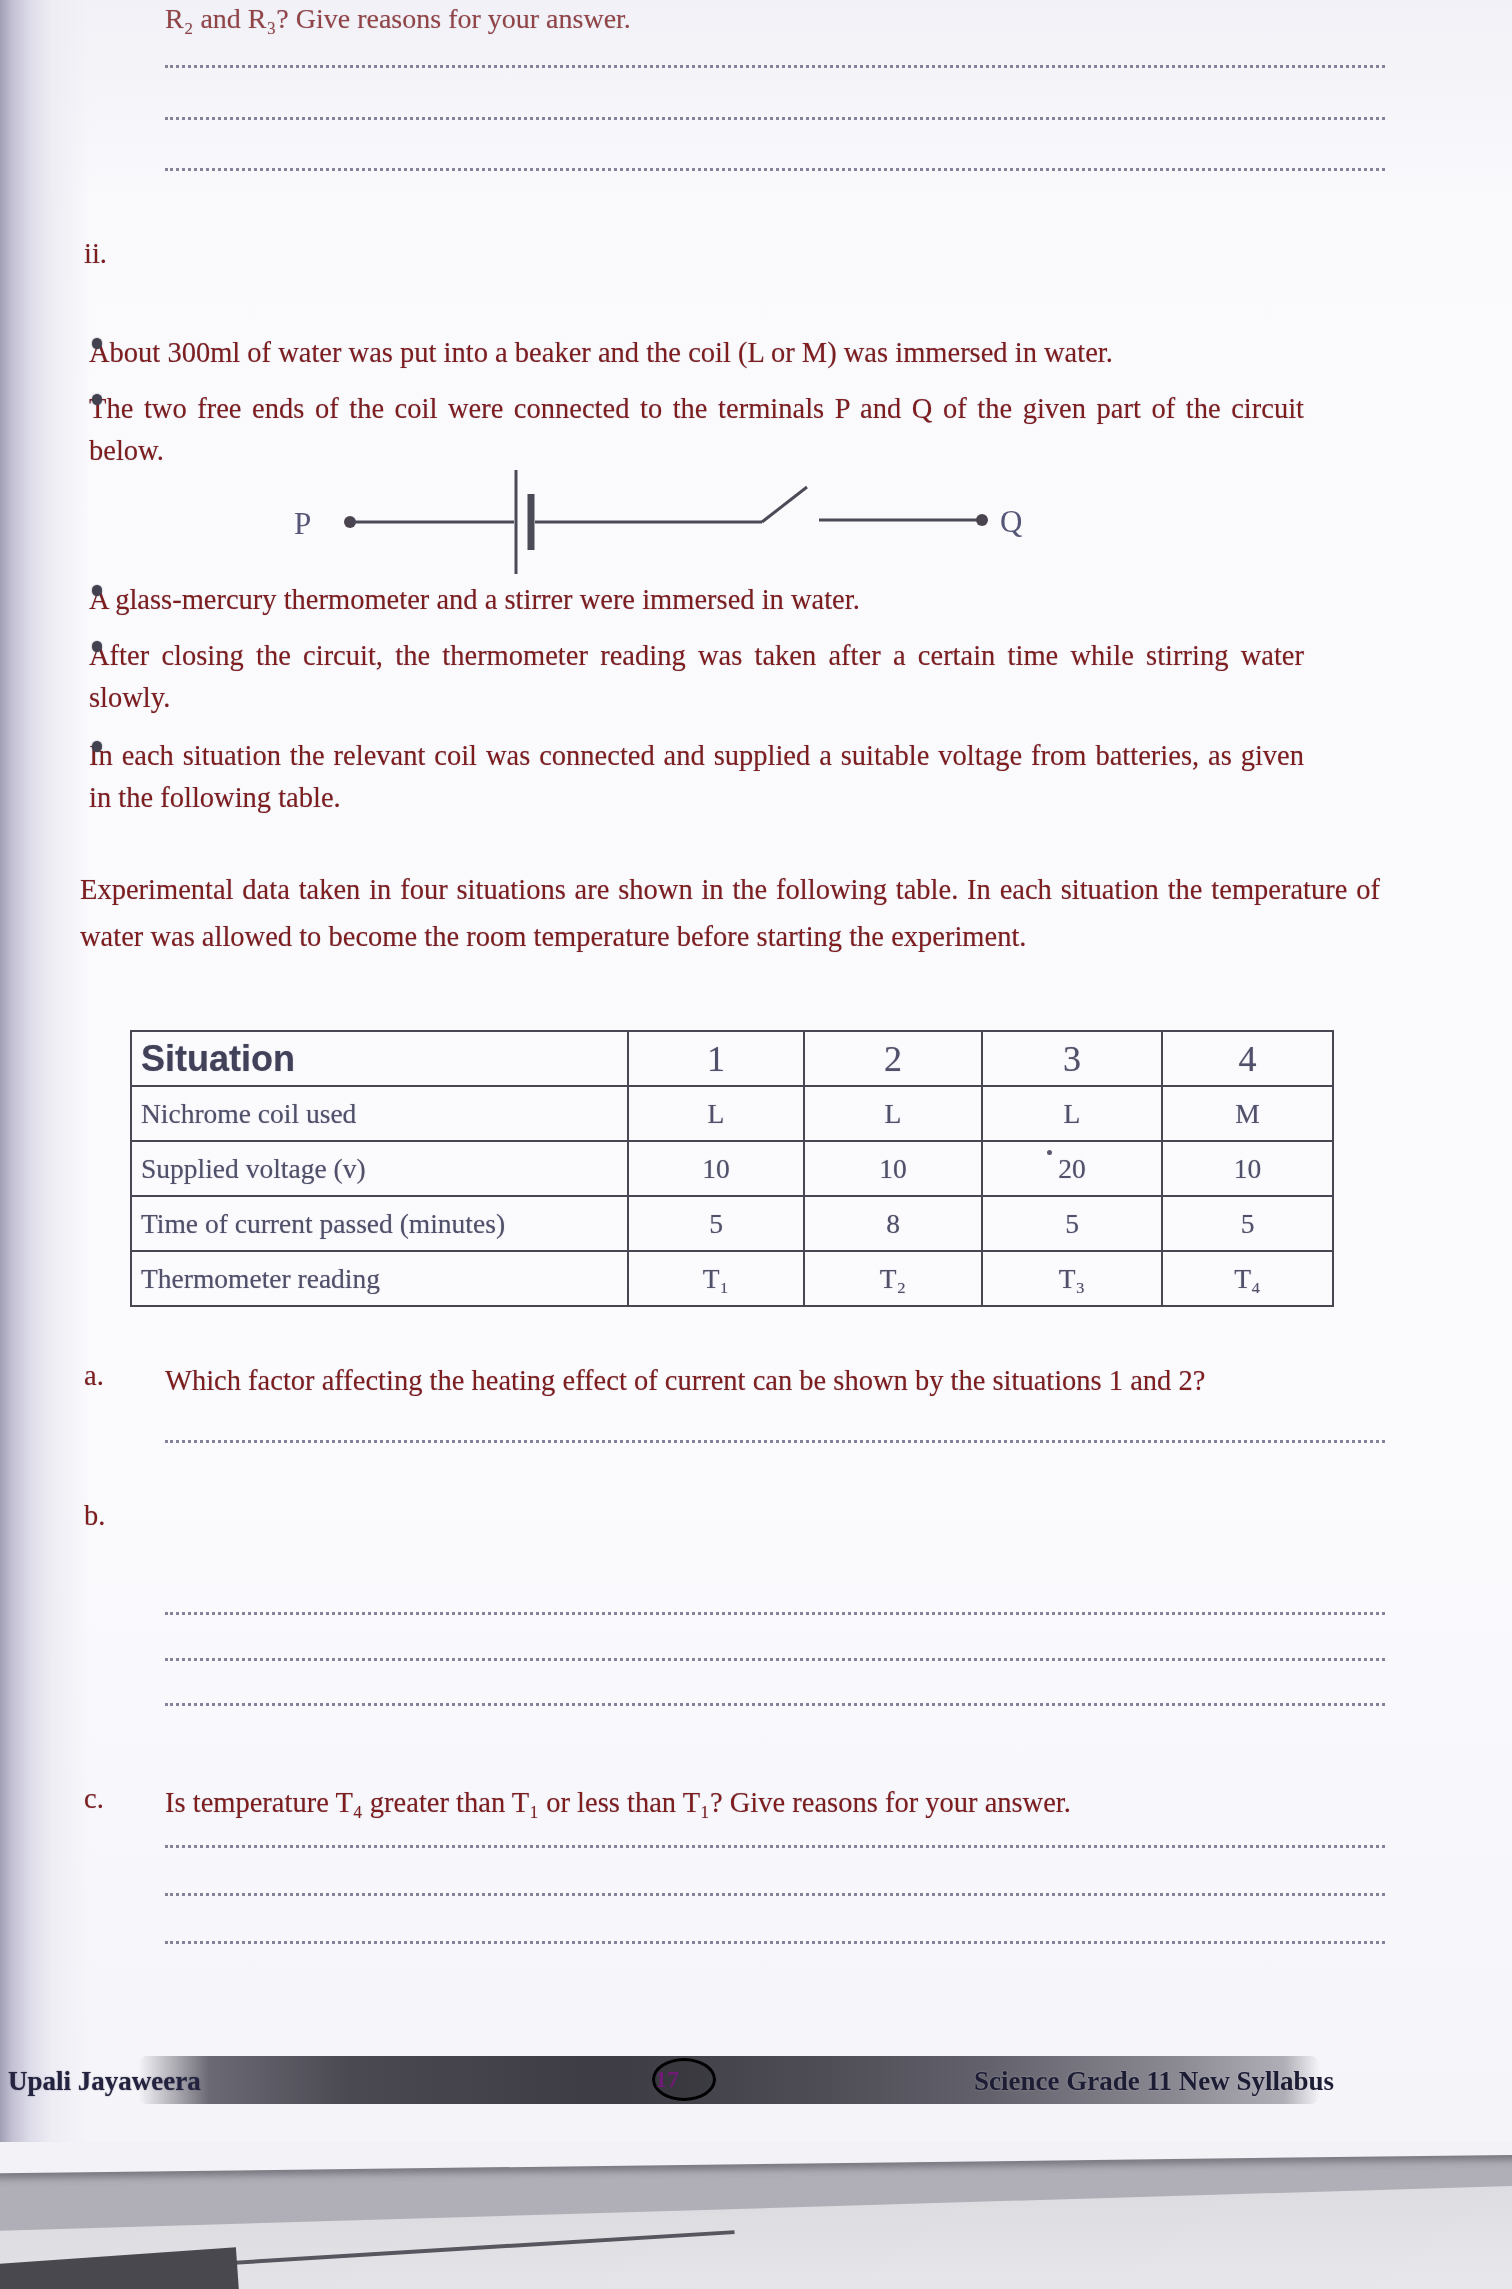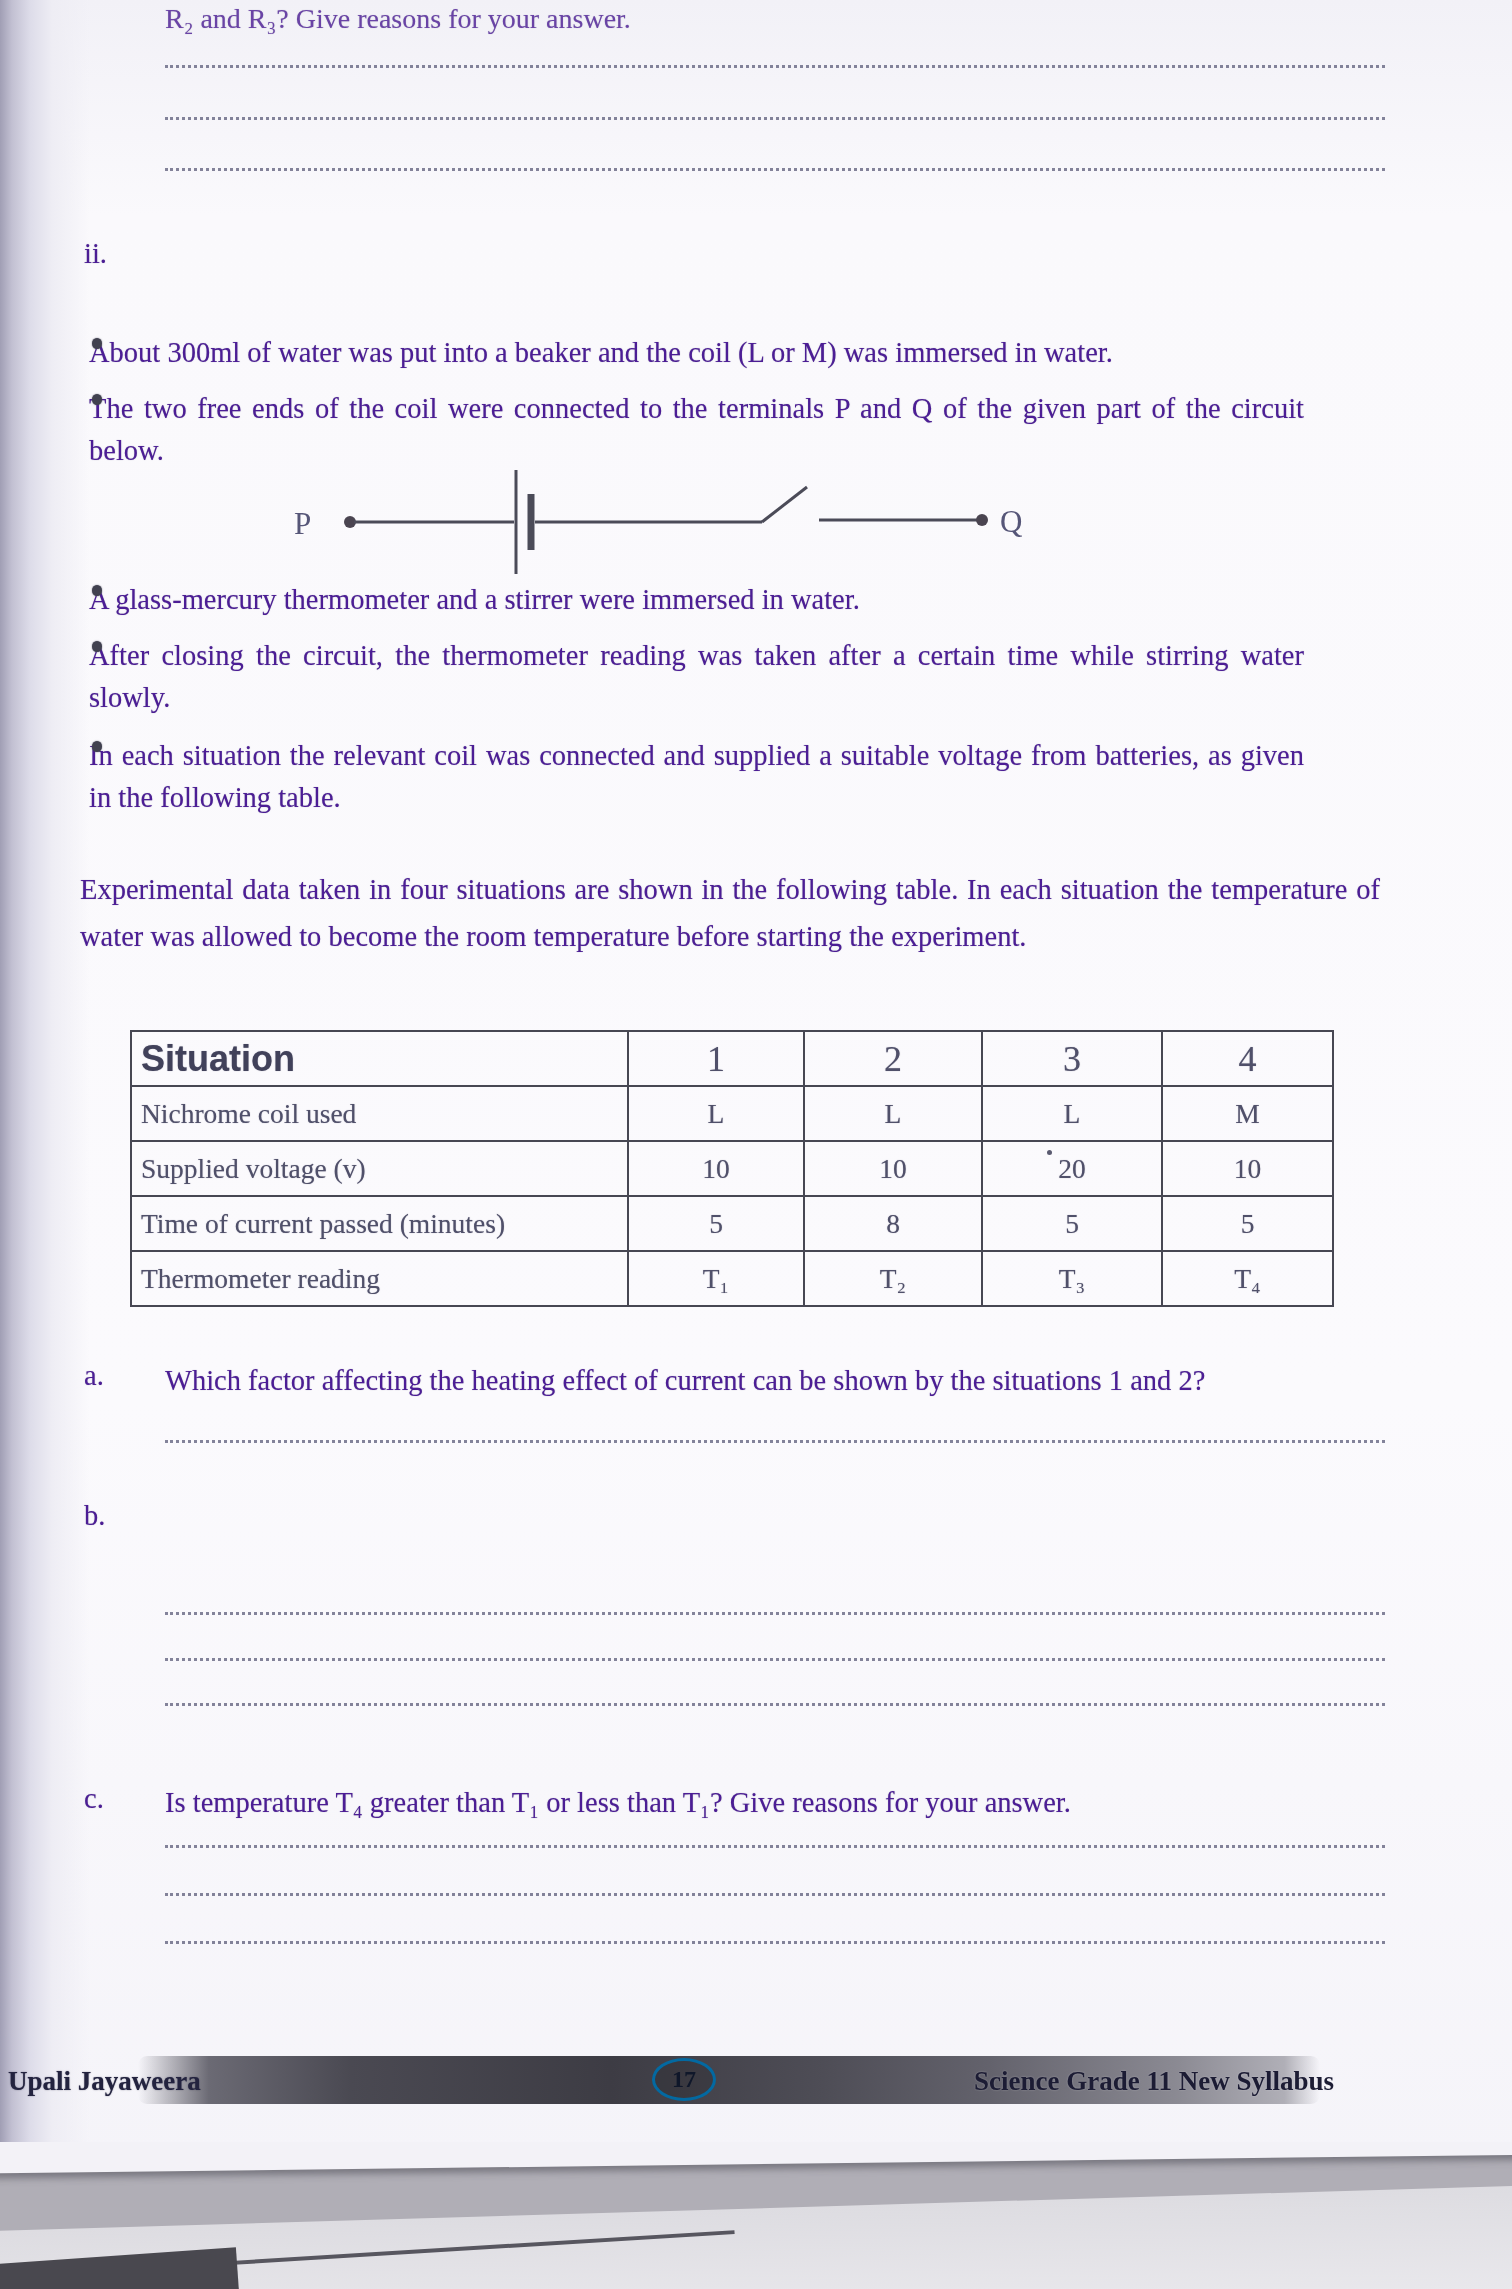--- a/index.html
+++ b/index.html
@@ -12,21 +12,21 @@
   }
   .paper {
     position: absolute; left: 0; top: 0; width: 100%; height: 2162px;
     background: linear-gradient(180deg, #f2f1f7 0%, #faf9fc 10%, #fbfafd 65%, #f5f4f9 100%);
   }
   .spine {
     position: absolute; left: 0; top: 0; width: 90px; height: 2162px;
     background: linear-gradient(90deg, #a09eb4 0px, #c2c0d2 12px, #dddce9 30px, #eeedf4 52px, rgba(250,249,252,0) 90px);
   }
 
-  .ink { color: #4c1d95; text-shadow: 0 0 1px rgba(93,93,128,0.55); }
+  .ink { color: #7f1d1d; text-shadow: 0 0 1px rgba(93,93,128,0.55); }
 
   .abs { position: absolute; }
   .top-partial { left: 165px; top: 3px; font-size: 28px; opacity: .82; white-space: nowrap; }
 
   .dots {
     position: absolute; left: 165px; width: 1220px; height: 0;
     border-top: 3.4px dotted rgba(97,97,126,0.78);
   }
 
   .marker { position: absolute; left: 84px; font-size: 28.5px; }
@@ -75,23 +75,23 @@
     position: absolute; left: 138px; top: 2056px; width: 1182px; height: 48px;
     border-radius: 9px;
     background: linear-gradient(90deg, rgba(120,119,130,0) 0%, #6b6a74 6%, #4a4952 18%, #3d3c44 40%, #4e4d56 58%, #63626c 72%, #8b8a93 88%, #b0afb7 97%, rgba(176,175,183,0) 100%);
   }
   .footer-author {
     position: absolute; left: 8px; top: 2066px; font-size: 27px; font-weight: bold;
     color: #23233f; text-shadow: 0 0 1.4px rgba(35,35,63,0.6); white-space: nowrap;
   }
   .page-badge {
     position: absolute; left: 652px; top: 2058px; width: 64px; height: 43px;
-    border: 3px solid #0369a1; border-radius: 50%;
-    display: flex; align-items: center; justify-content: center;
-    font-size: 24px; font-weight: bold; color: #0f172a;
+    border: 3px solid #000000; border-radius: 50%;
+    display: flex; align-items: center; justify-content: flex-start;
+    font-size: 24px; font-weight: bold; color: #701a75;
     background: rgba(30,30,36,0.25);
   }
   .footer-edition {
     position: absolute; right: 178px; top: 2066px; font-size: 27px; font-weight: bold;
     color: #1c1c34; white-space: nowrap; text-shadow: 0 0 2px rgba(240,240,245,0.35);
   }
 
   .scan-bottom {
     position: absolute; left: 0; top: 2142px; width: 1512px; height: 147px;
     background: #b0aeb6; overflow: hidden;

